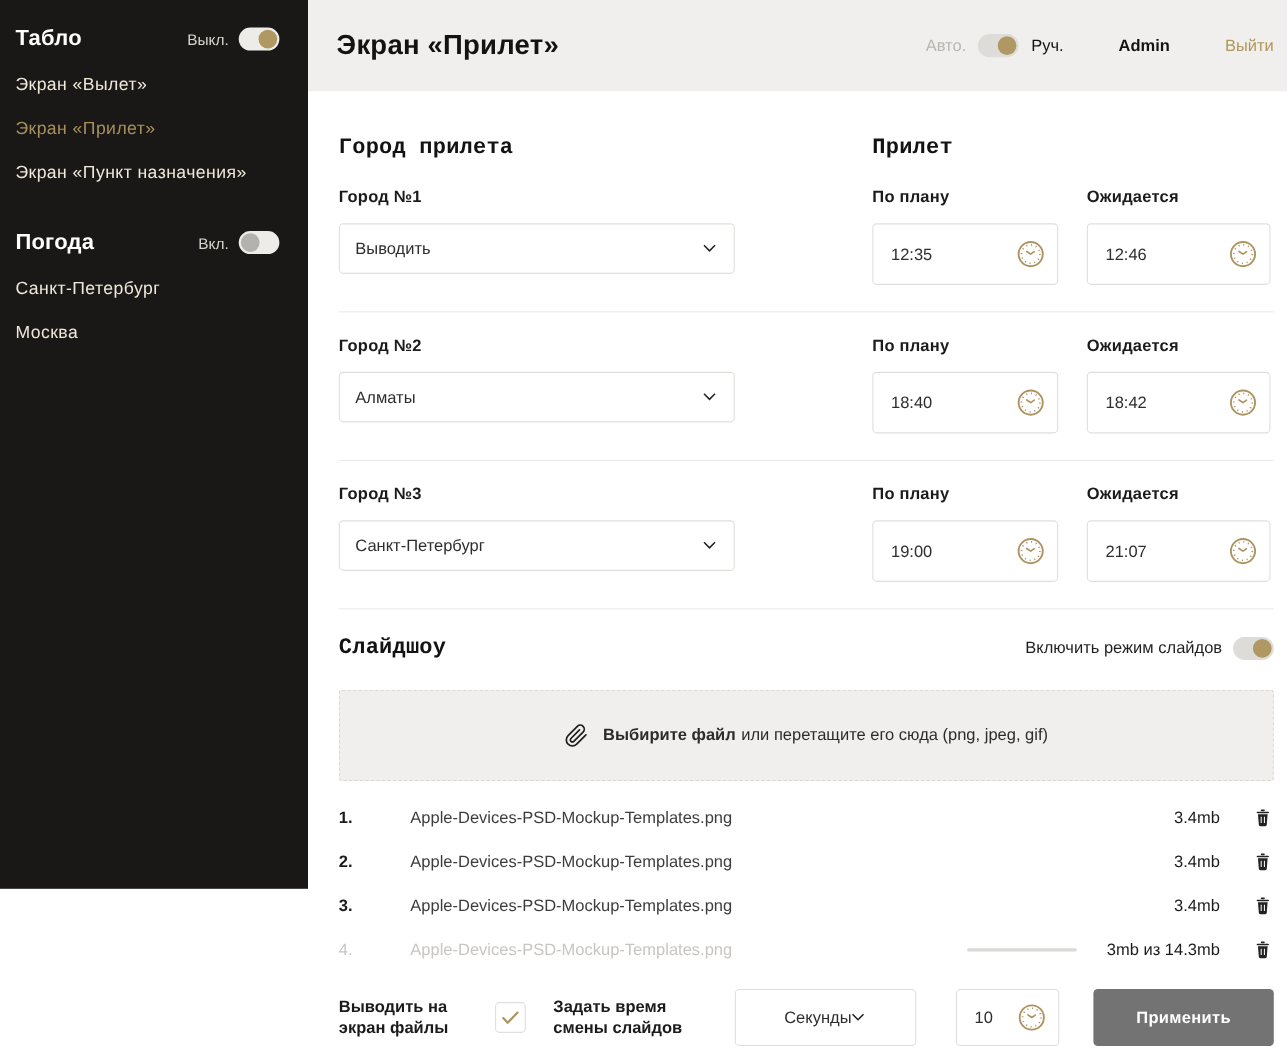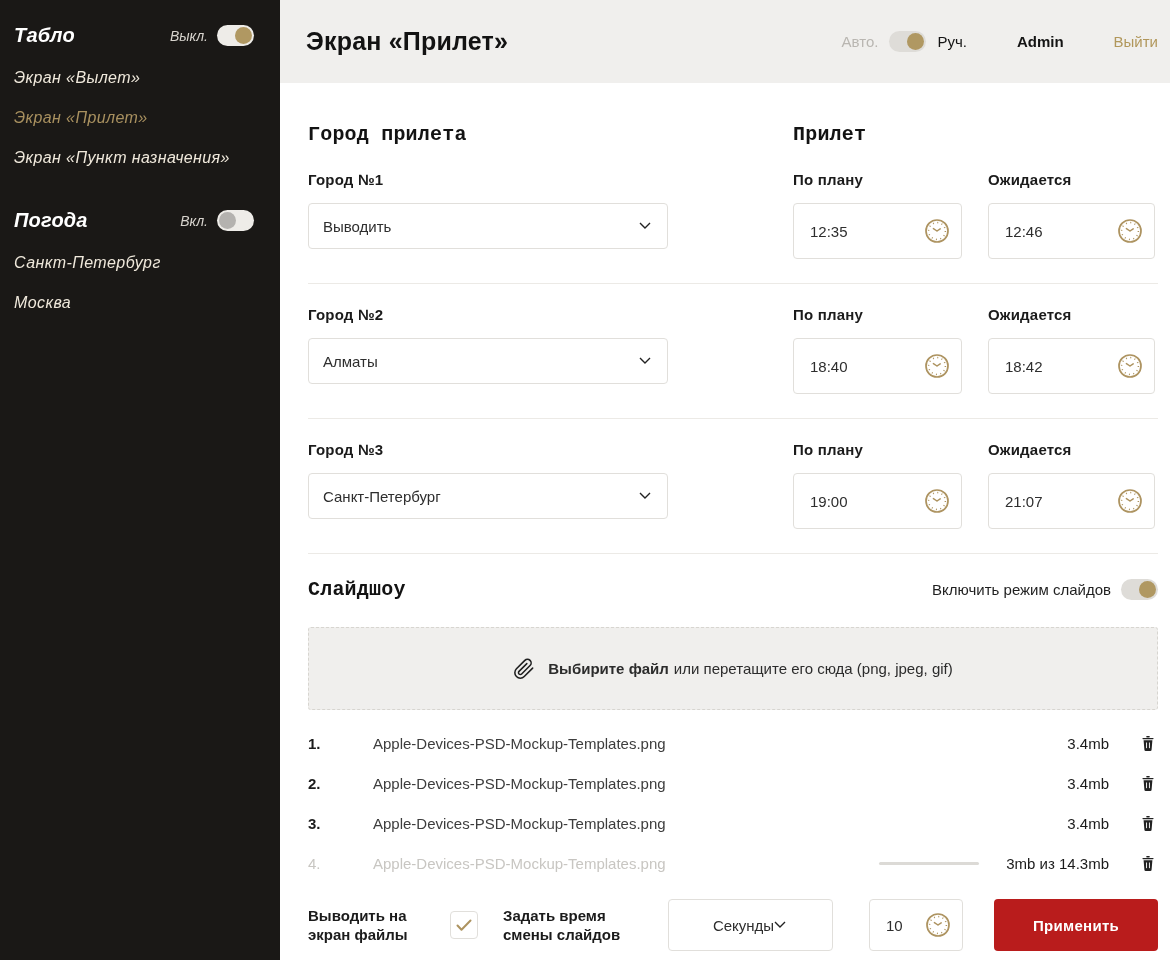--- a/index.html
+++ b/index.html
@@ -4,21 +4,21 @@
 <style>
   * { box-sizing: border-box; }
   html,body { margin:0; padding:0; }
   body {
     width:1170px; height:960px; display:flex;
     font-family:"Liberation Sans", sans-serif;
     background:#ffffff; color:#1b1b1b; overflow:hidden;
   }
 
   
-  .sidebar { width:280px; min-width:280px; height:960px; background:#1a1816; padding:24px 26px 0 14px;font-style:italic; }
+  .sidebar { width:280px; min-width:280px; height:808px; background:#1a1816; padding:24px 26px 0 14px; }
   .side-header { display:flex; justify-content:space-between; align-items:center; }
   .side-title { font-size:20px; font-weight:bold; color:#ffffff; letter-spacing:.2px; }
   .toggle-group { display:flex; align-items:center; gap:9px; }
   .toggle-caption { font-size:14px; color:#d8d4ce; }
   .nav-item { margin-top:22px; font-size:16px; color:#efe8db; letter-spacing:.4px; cursor:pointer; }
   .nav-item.active { color:#a8905f; }
   .side-section-weather { margin-top:42px; }
 
   
   .toggle { width:37px; height:21px; border-radius:11px; position:relative; cursor:pointer; flex:none; }
@@ -88,21 +88,21 @@
   .footer-row { display:flex; align-items:center; margin-top:16px; }
   .footer-label-1 { width:118px; margin-right:24px; font-size:15px; font-weight:bold; line-height:19px; }
   .checkbox { width:28px; height:28px; border:1px solid #e1dfdb; border-radius:4px; background:#fff; margin-right:25px;
               display:flex; align-items:center; justify-content:center; cursor:pointer; flex:none; }
   .footer-label-2 { width:152px; margin-right:13px; font-size:15px; font-weight:bold; line-height:19px; }
   .unit-select { width:165px; height:52px; margin-right:36px; border:1px solid #e1dfdb; border-radius:4px; background:#fff;
                  display:flex; align-items:center; justify-content:center; padding:0 16px 0 14px; font-size:15px; color:#2e2e2e; cursor:pointer; }
   .interval-box { width:94px; height:52px; margin-right:31px; border:1px solid #e1dfdb; border-radius:4px; background:#fff;
                   display:flex; align-items:center; justify-content:space-between; padding:0 11px 0 14px; }
   .interval-input { border:none; outline:none; width:36px; font-size:15px; color:#2e2e2e; font-family:inherit; background:transparent; }
-  .apply-btn { width:164px; height:52px; background:#b91c1c; border:none; border-radius:4px; color:#ffffff;
+  .apply-btn { width:164px; height:52px; background:#737373; border:none; border-radius:4px; color:#ffffff;
                font-size:15px; font-weight:bold; font-family:inherit; letter-spacing:.3px; cursor:pointer; }
 </style>
 </head>
 <body>
 
 <aside class="sidebar">
   <div class="side-header">
     <div class="side-title">Табло</div>
     <div class="toggle-group">
       <span class="toggle-caption">Выкл.</span>

